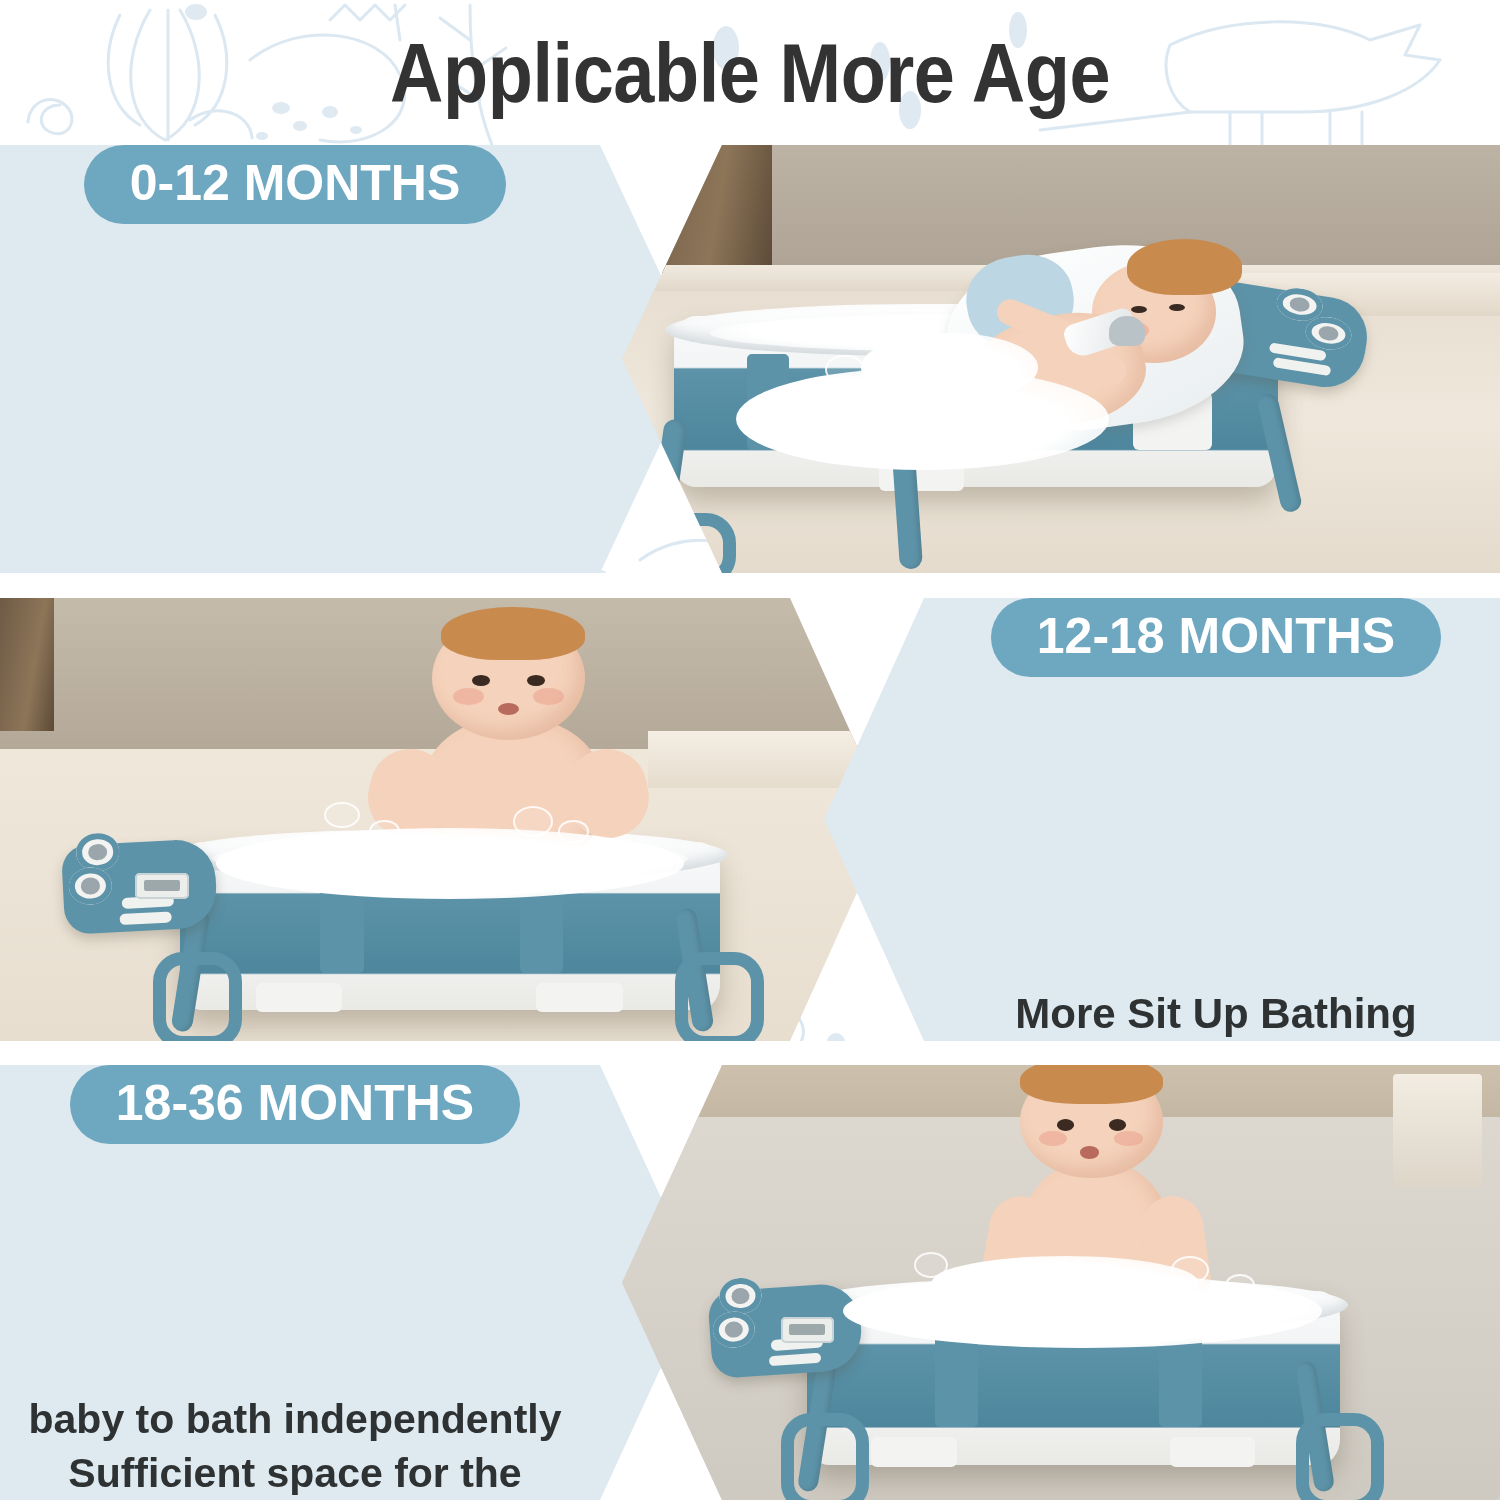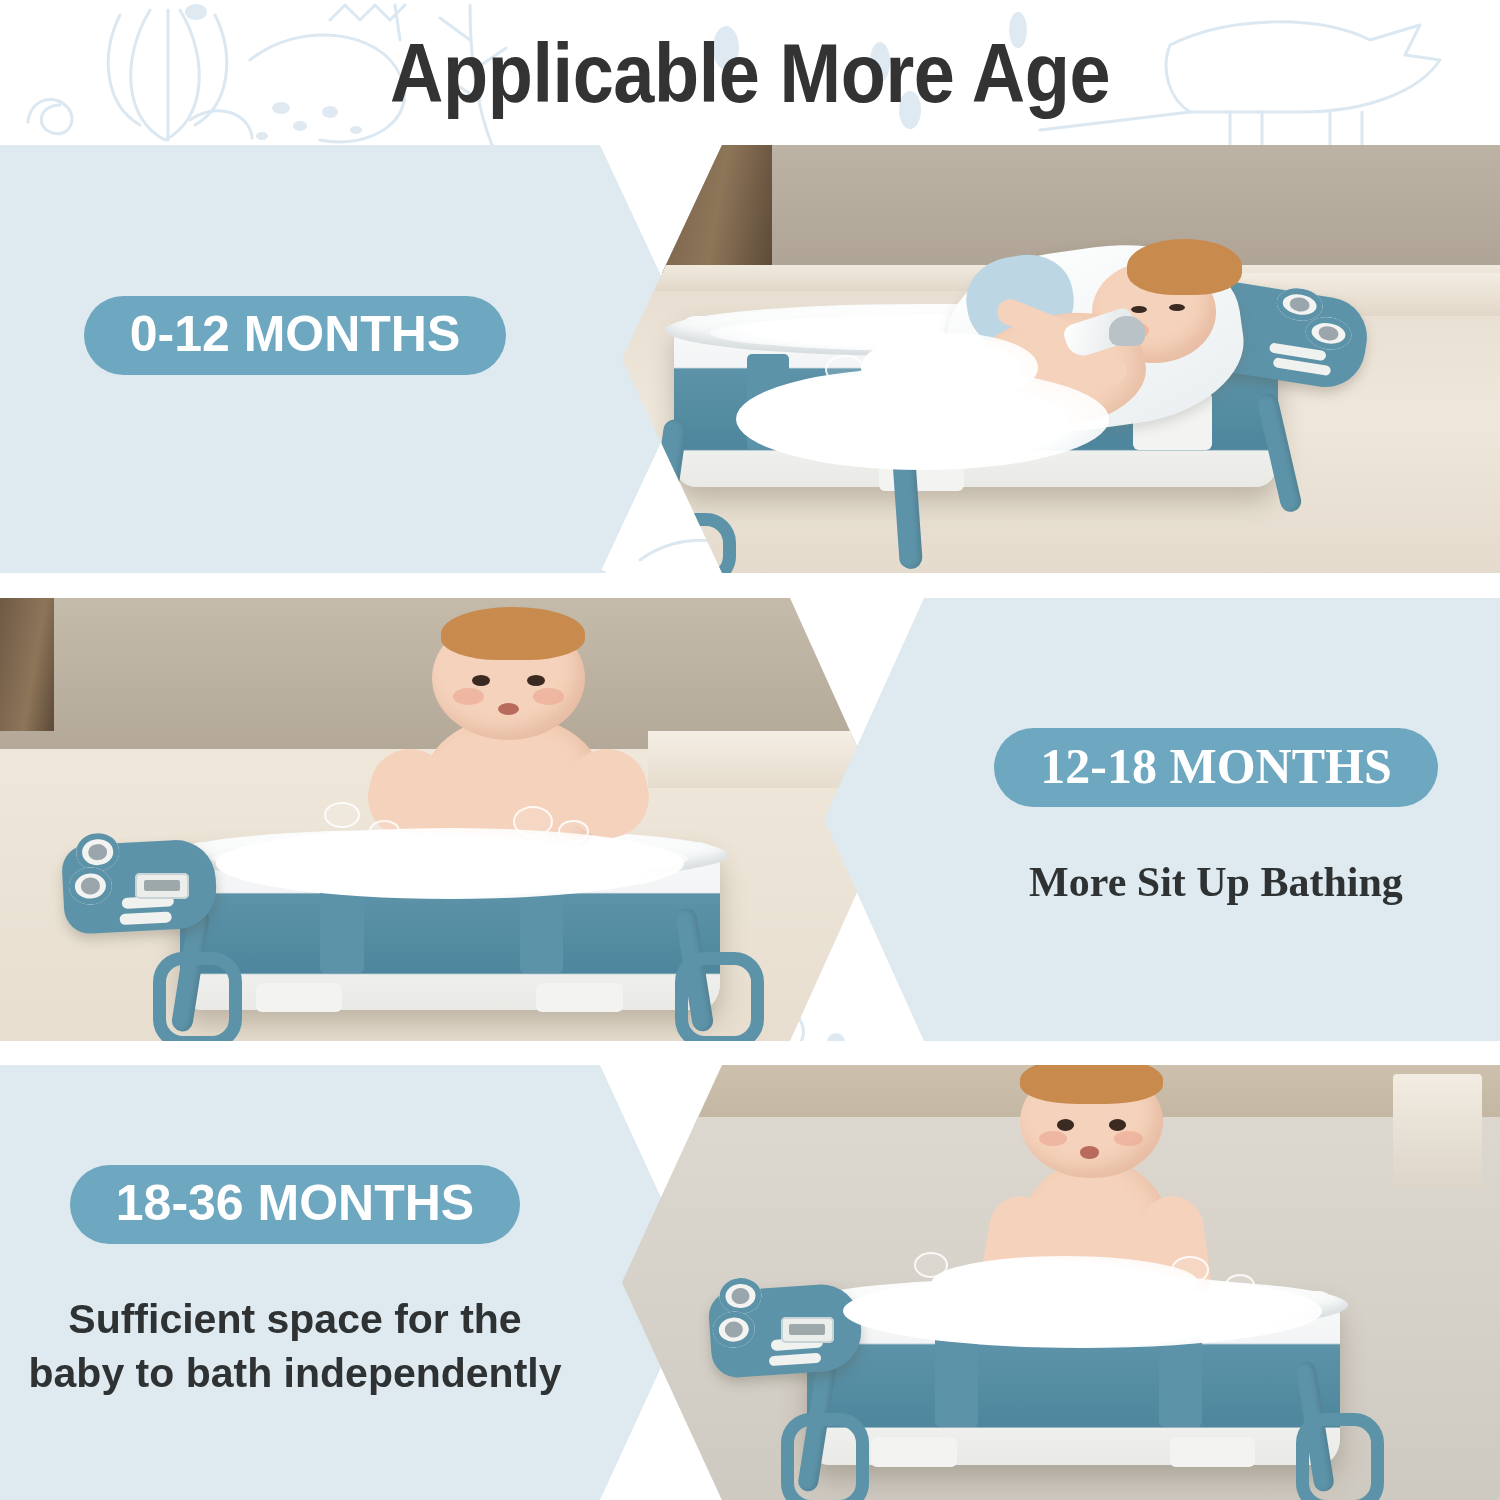--- a/index.html
+++ b/index.html
@@ -31,27 +31,27 @@
     transform:scaleX(0.88);
     transform-origin:center;
     white-space:nowrap;
     line-height:1;
     margin:0;
   }
 
   
   .row{position:absolute;left:0;width:1500px;z-index:2;overflow:hidden;}
   #row-1{top:145px;height:428px;}
-  #row-2{top:598px;height:443px;font-family:Liberation Serif, serif;}
+  #row-2{top:598px;height:443px;}
   #row-3{top:1065px;height:435px;}
 
   .panel-text{
     position:absolute;top:0;height:100%;
     background:#dee9f0;
-    display:flex;flex-direction:column;align-items:center;justify-content:center;
+    display:flex;flex-direction:column;align-items:center;justify-content:space-between;
     box-sizing:border-box;
   }
   .panel-photo{
     position:absolute;top:0;height:100%;
     overflow:hidden;
   }
 
   
   .text-left{
     left:0;width:700px;
@@ -366,22 +366,22 @@
   </div>
 </div>
 
 <div class="gap" id="gap-2"></div>
 
 <div class="row" id="row-3">
 
   <div class="panel-text text-left">
     <div class="age-badge">18-36 MONTHS</div>
     <div class="caption wide">
+      <div>baby to bath independently</div>
       <div>Sufficient space for the</div>
-      <div>baby to bath independently</div>
     </div>
   </div>
 
   <div class="panel-photo photo-right">
     <div class="scene">
       <div class="wall" style="height:14%;background:linear-gradient(180deg,#cdc1ae,#c2b6a3);"></div>
       <div class="floor" style="height:88%;background:linear-gradient(180deg,#d9d5cd 0%,#e2ded6 40%,#d4d0c8 100%);"></div>
       <div class="rug" style="left:0;top:12%;width:100%;height:88%;background:linear-gradient(180deg,#dcd8d0,#cfcac1);"></div>
       <div class="step" style="left:88%;top:2%;width:10%;height:26%;background:linear-gradient(180deg,#f2ece2,#ddd5c8);border-radius:4px;"></div>
 

